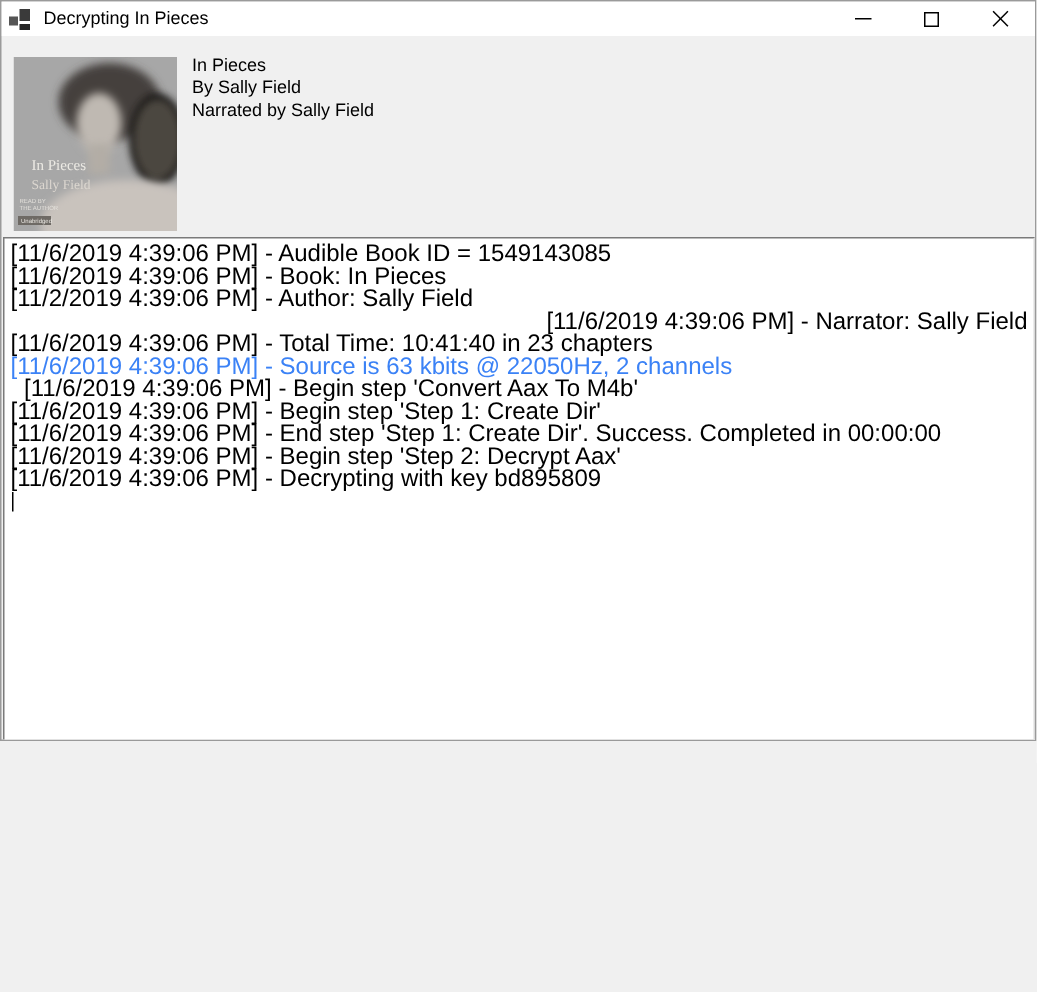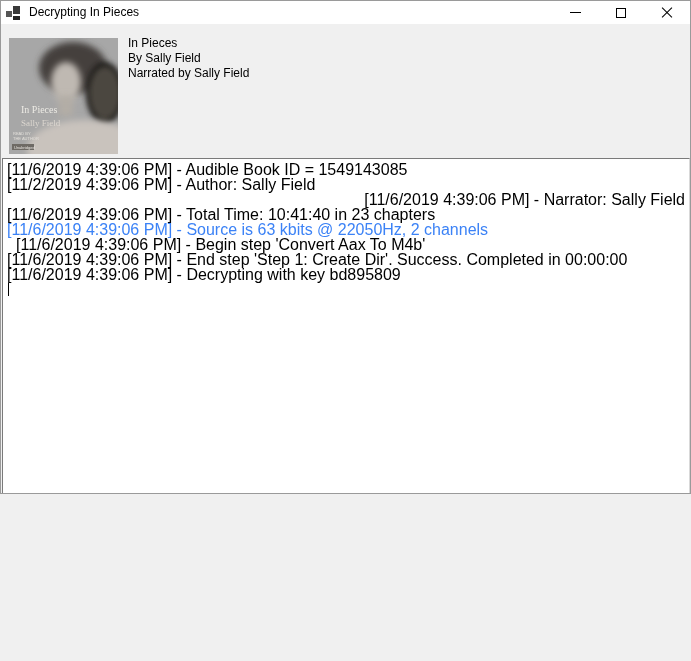--- a/index.html
+++ b/index.html
@@ -90,26 +90,29 @@
 
   <div class="book-info">
     <div>In Pieces</div>
     <div>By Sally Field</div>
     <div>Narrated by Sally Field</div>
   </div>
 
   <div class="logbox">
     <div id="log-lines">
         <div class="log-line" style="color: rgb(0, 0, 0);">[11/6/2019 4:39:06 PM] - Audible Book ID = 1549143085</div>
+        <div class="log-line" style="color: rgb(0, 0, 0);">[11/6/2019 4:39:06 PM] - Book: In Pieces</div>
         <div class="log-line" style="color: rgb(0, 0, 0);">[11/2/2019 4:39:06 PM] - Author: Sally Field</div>
         <div class="log-line" style="color: rgb(0, 0, 0); text-align: right;">[11/6/2019 4:39:06 PM] - Narrator: Sally Field</div>
         <div class="log-line" style="color: rgb(0, 0, 0);">[11/6/2019 4:39:06 PM] - Total Time: 10:41:40 in 23 chapters</div>
         <div class="log-line" style="color: #3b82f6;">[11/6/2019 4:39:06 PM] - Source is 63 kbits @ 22050Hz, 2 channels</div>
         <div class="log-line" style="color: rgb(0, 0, 0); padding-left: 9px;">[11/6/2019 4:39:06 PM] - Begin step 'Convert Aax To M4b'</div>
+        <div class="log-line" style="color: rgb(0, 0, 0);">[11/6/2019 4:39:06 PM] - Begin step 'Step 1: Create Dir'</div>
         <div class="log-line" style="color: rgb(0, 0, 0);">[11/6/2019 4:39:06 PM] - End step 'Step 1: Create Dir'. Success. Completed in 00:00:00</div>
+        <div class="log-line" style="color: rgb(0, 0, 0);">[11/6/2019 4:39:06 PM] - Begin step 'Step 2: Decrypt Aax'</div>
         <div class="log-line" style="color: rgb(0, 0, 0);">[11/6/2019 4:39:06 PM] - Decrypting with key bd895809</div>
       </div>
     <div class="caret"></div>
   </div>
 
   <div class="progress" style="background: rgb(230, 230, 230);">
     <div class="progress-fill" style="width: 27.7%; background: rgb(10, 176, 42);"></div>
   </div>
 
 </div>

